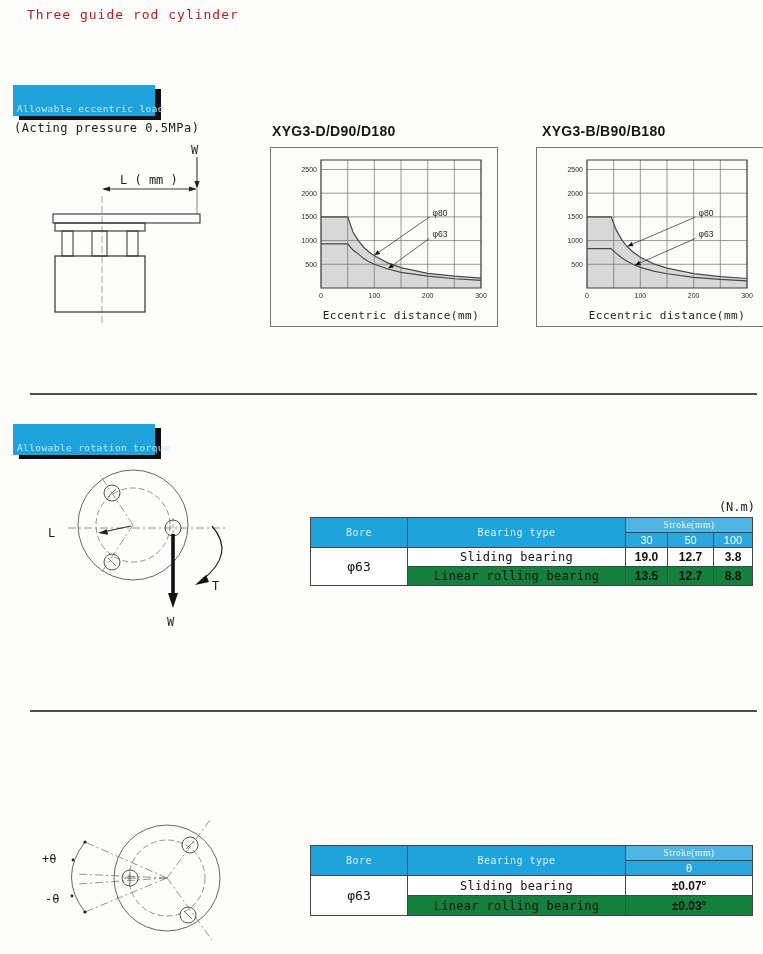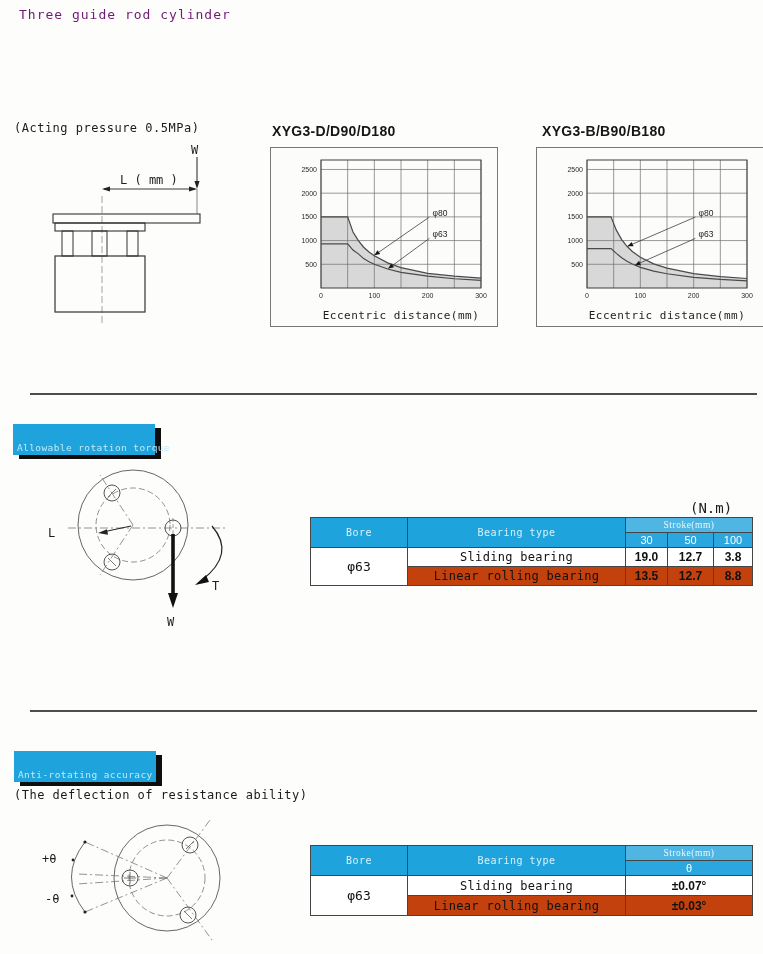--- a/index.html
+++ b/index.html
@@ -1,49 +1,52 @@
 <!DOCTYPE html>
 <html><head>
 <meta charset="utf-8">
 <style>
   html,body{margin:0;padding:0;background:#e8e8e8;}
   .page{position:relative;width:763px;height:954px;background:#fdfdfc;overflow:hidden;
         font-family:"DejaVu Sans Mono",monospace;color:#222;}
   .abs{position:absolute;}
-  .doc-title{font-size:13px;letter-spacing:1px;color:#701a75;}
+  .doc-title{font-size:13px;letter-spacing:1px;color:#b91c1c;margin-left:8px;}
   .blue-label{background:#1fa3dc;box-shadow:6px 4px 0 #0e0e0e;width:142px;height:31px;}
   .blue-label span{position:absolute;left:4px;bottom:2px;font-size:9.5px;letter-spacing:.4px;color:#bfe9f8;white-space:nowrap;}
   .note{font-size:12px;color:#1b1b1b;letter-spacing:.5px;white-space:nowrap;}
   .chart-title{font-family:"Liberation Sans",sans-serif;font-weight:bold;font-size:14px;color:#161616;letter-spacing:.3px;}
   .chart-box{background:#fcfcfb;border:1px solid #777;}
   .divider{background:#4d4d4d;height:2px;}
   svg text.tick{font:7px "Liberation Sans",sans-serif;fill:#2a2a2a;}
   svg text.xlabel{font:11px "DejaVu Sans Mono",monospace;fill:#1d1d1d;letter-spacing:.5px;}
   svg text.ann{font:8.5px "Liberation Sans",sans-serif;fill:#1d1d1d;}
   svg text.dtext{font:12px "DejaVu Sans Mono",monospace;fill:#1d1d1d;}
   table.dtable{border-collapse:collapse;table-layout:fixed;position:absolute;
                font-family:"DejaVu Sans Mono",monospace;}
   table.dtable th,table.dtable td{border:1px solid #454545;padding:0;text-align:center;overflow:hidden;}
   table.dtable{border:1.5px solid #2e2e2e;}
   th.hmain{background:#1fa3dc;color:#d8f1fb;font-size:10px;font-weight:normal;letter-spacing:.5px;}
   th.hstroke{background:#4fb5e3;color:#eaf8fe;font-size:9.5px;font-weight:normal;height:14px;border-bottom:1px solid #fff;letter-spacing:.5px;font-family:Liberation Serif, serif;}
   th.hnum{background:#29a7de;color:#ffffff;font-family:"Liberation Sans",sans-serif;font-size:11px;font-weight:normal;height:14px;}
   td.bore{font-size:13px;background:#fff;color:#111;}
   td.btype{font-size:12px;background:#fff;color:#111;letter-spacing:.3px;}
   td.val{font-family:"Liberation Sans",sans-serif;font-size:12px;font-weight:600;color:#111;background:#fff;}
-  tr.alt td{background:#c2410c;margin-left:12px;}
-  .unit{font-size:14px;text-align:left;color:#1b1b1b;}
+  tr.alt td{background:#15803d;margin-left:12px;}
+  .unit{font-size:12px;text-align:right;color:#1b1b1b;}
 </style>
 </head>
 <body>
 
 <div class="page">
 
   <div class="abs doc-title" style="left:19px;top:7px">Three guide rod cylinder</div>
 
+  <div class="abs blue-label" style="left:13px;top:85px">
+    <span>Allowable eccentric load</span>
+  </div>
   <div class="abs note" style="left:14px;top:121px">(Acting pressure 0.5MPa)</div>
 
   <svg class="abs" style="left:20px;top:140px" width="240" height="192" viewBox="0 0 240 192">
 
     <line x1="82" y1="56" x2="82" y2="186" stroke="#999" stroke-width="0.9" stroke-dasharray="7 3"></line>
 
     <text class="dtext" x="171" y="14">W</text>
     <line x1="177" y1="17" x2="177" y2="42" stroke="#222" stroke-width="1"></line>
     <polygon points="177,49 174.4,41 179.6,41" fill="#222"></polygon>
 
@@ -202,24 +205,20 @@
         <td class="btype">Linear rolling bearing</td>
         <td class="val">13.5</td>
         <td class="val">12.7</td>
         <td class="val">8.8</td>
       </tr>
     </tbody>
   </table>
 
   <div class="abs divider" style="left:30px;top:710px;width:727px"></div>
 
-  <div class="abs blue-label" style="left:14px;top:751px">
-    <span>Anti-rotating accuracy</span>
-  </div>
-  <div class="abs note" style="left:14px;top:788px">(The deflection of resistance ability)</div>
 
   <svg class="abs" style="left:20px;top:800px" width="260" height="152" viewBox="0 0 260 152">
     <circle cx="147" cy="78" r="53" fill="none" stroke="#666" stroke-width="1"></circle>
     <circle cx="147" cy="78" r="38" fill="none" stroke="#777" stroke-width="0.8" stroke-dasharray="6 3"></circle>
 
     <line x1="147" y1="78" x2="65" y2="42" stroke="#777" stroke-width="0.8" stroke-dasharray="8 3 2 3"></line>
     <line x1="147" y1="78" x2="57" y2="74" stroke="#777" stroke-width="0.8" stroke-dasharray="8 3 2 3"></line>
     <line x1="147" y1="78" x2="57" y2="84" stroke="#777" stroke-width="0.8" stroke-dasharray="8 3 2 3"></line>
     <line x1="147" y1="78" x2="65" y2="112" stroke="#777" stroke-width="0.8" stroke-dasharray="8 3 2 3"></line>
     <line x1="147" y1="78" x2="190" y2="20" stroke="#777" stroke-width="0.8" stroke-dasharray="8 3 2 3"></line>

